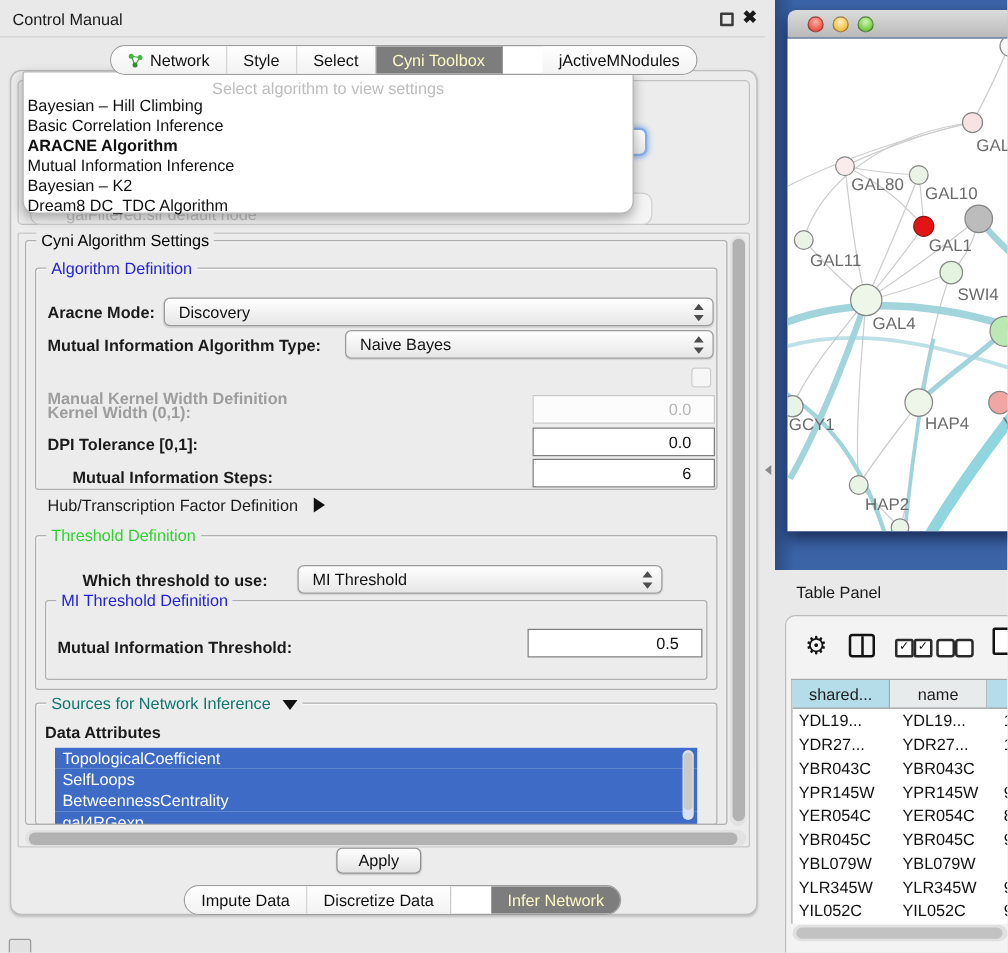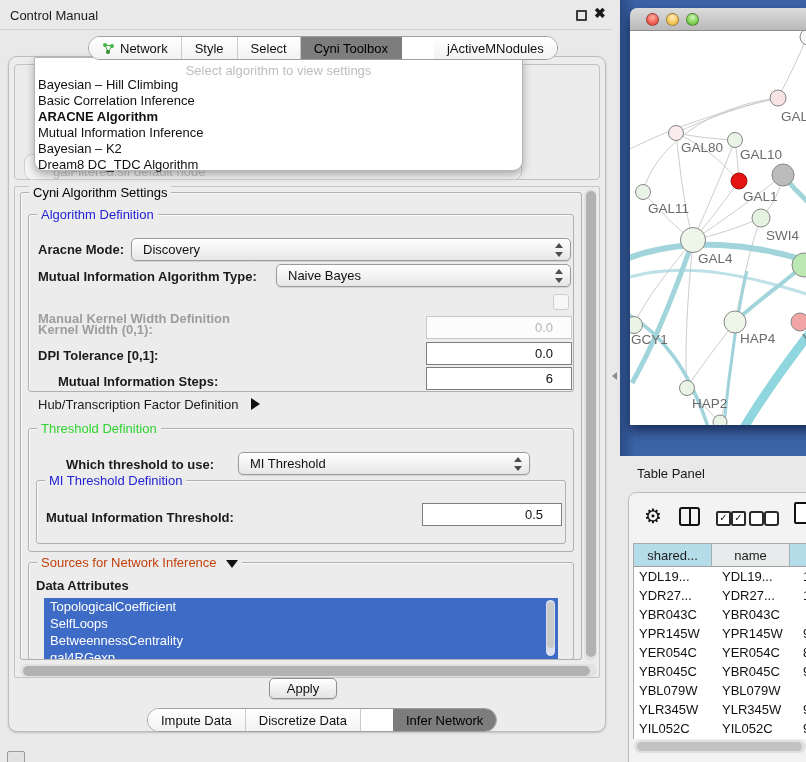--- a/index.html
+++ b/index.html
@@ -15,21 +15,21 @@
   #float-btn{left:576px;top:10px;width:11px;height:11px;border:2px solid #3c3c3c;border-radius:1px;}
   #close-btn{left:594px;top:5px;font-size:14px;font-weight:bold;color:#1a1a1a;}
   #outerbox{left:8px;top:56px;width:598px;height:676px;background:#ececec;border:1px solid #bdbdbd;
             border-radius:9px;box-shadow:0 1px 2px rgba(0,0,0,.18);}
   
   .tabbar{position:absolute;display:flex;height:22px;background:#fff;border:1px solid #9f9f9f;
           border-radius:12px;overflow:hidden;font-size:13px;z-index:30;}
   .tab{padding:0 13px;display:flex;align-items:center;gap:5px;border-right:1px solid #c9c9c9;
        color:#111;background:linear-gradient(#ffffff,#f2f2f2);white-space:nowrap;}
   .tab:last-child{border-right:none;margin-left:32px;}
-  .tab.active{background:#7d7d7d;color:#000000;border-right-color:#7d7d7d;}
+  .tab.active{background:#7d7d7d;color:#fef9c3;border-right-color:#7d7d7d;}
   #top-tabs{left:88px;top:36px;}
   #bottom-tabs{left:147px;top:708px;}
   
   .groupbox{position:absolute;border:1px solid #b0b0b0;border-radius:3px;box-sizing:border-box;
             box-shadow:inset 1px 1px 0 rgba(255,255,255,.7);}
   .gb-title{position:absolute;top:-8px;left:8px;background:#ececec;padding:0 4px;font-size:13px;
             white-space:nowrap;}
   .gb-title.blue{color:#2323d6;}
   .gb-title.green{color:#2fd32f;}
   
@@ -41,21 +41,21 @@
          display:flex;align-items:center;padding-left:11px;box-shadow:0 1px 1px rgba(0,0,0,.12);}
   .arrows{position:absolute;right:8px;top:4px;width:8px;height:14px;}
   .arrows i{position:absolute;left:1px;width:0;height:0;border-left:4px solid transparent;
             border-right:4px solid transparent;}
   .arrows .up{top:0;border-bottom:5px solid #4d4d4d;}
   .arrows .dn{bottom:0;border-top:5px solid #4d4d4d;}
   .checkbox{position:absolute;width:14px;height:14px;border:1px solid #cdcdcd;border-radius:3px;
             background:#f6f6f6;}
   
   #algo-popup{left:18px;top:57px;width:489px;height:114px;background:#fff;border:1px solid #b5b5b5;
-              border-radius:2px 2px 10px 10px;box-shadow:0 4px 9px rgba(0,0,0,.3);z-index:20;margin-left:16px;}
+              border-radius:2px 2px 10px 10px;box-shadow:0 4px 9px rgba(0,0,0,.3);z-index:20;}
   #algo-popup .ph{position:absolute;left:0;top:5px;width:100%;text-align:center;font-size:13px;
                   color:#bdbdbd;}
   .pitem{position:absolute;left:3px;height:16px;line-height:16px;font-size:13px;color:#101010;
          white-space:nowrap;}
   .pitem.sel{font-weight:bold;}
   #ghost-combo{left:24px;top:154px;width:498px;height:26px;border:1px solid #cfcfcf;border-radius:8px;
                background:#f4f4f4;z-index:4;}
   #ghost-combo span{position:absolute;left:28px;top:9px;font-size:13px;color:#c4c4c4;}
   #focus-ring{left:476px;top:102px;width:42px;height:23px;border:2px solid #86aee6;border-radius:6px;
               background:linear-gradient(#fff,#e8e8e8);box-shadow:0 0 4px 1px rgba(110,160,230,.65);
@@ -233,21 +233,21 @@
 </div>
 
 <div class="groupbox" style="left:36px;top:480px;width:530px;height:64px;z-index:4;">
   <div class="gb-title blue">MI Threshold Definition</div>
 </div>
 
 <div class="lbl" style="left:46px;top:510px;z-index:5;">Mutual Information Threshold:</div>
 <div class="field" style="left:422px;top:503px;width:140px;z-index:5;">0.5</div>
 
 <div class="groupbox" style="left:28px;top:562px;width:546px;height:98px;z-index:3;">
-  <div class="gb-title" style="color:#c2410c;text-align:center;">
+  <div class="gb-title" style="color:#0f766e;text-align:center;">
     <span>Sources for Network Inference</span>
     <span class="tri-down" style="margin-left:6px;position:relative;top:1px;"></span>
   </div>
 </div>
 
 <div class="lbl" style="left:36px;top:578px;z-index:4;">Data Attributes</div>
 
 <div class="abs" id="attr-list">
     <div class="attr-item">TopologicalCoefficient</div>
     <div class="attr-item">SelfLoops</div>

